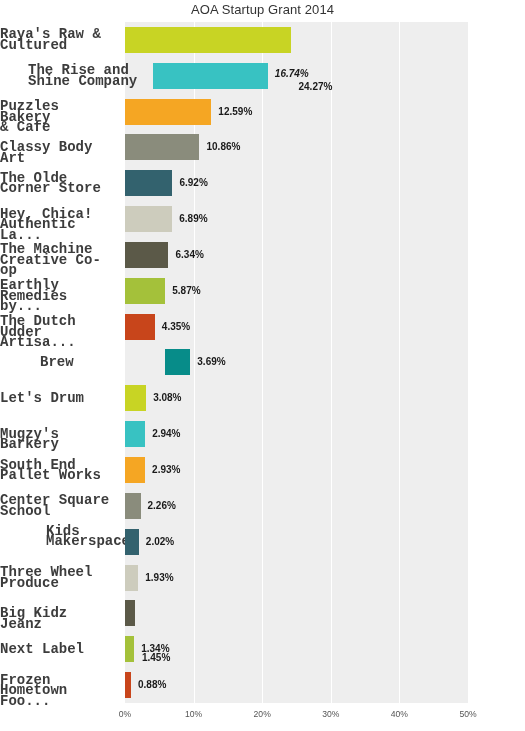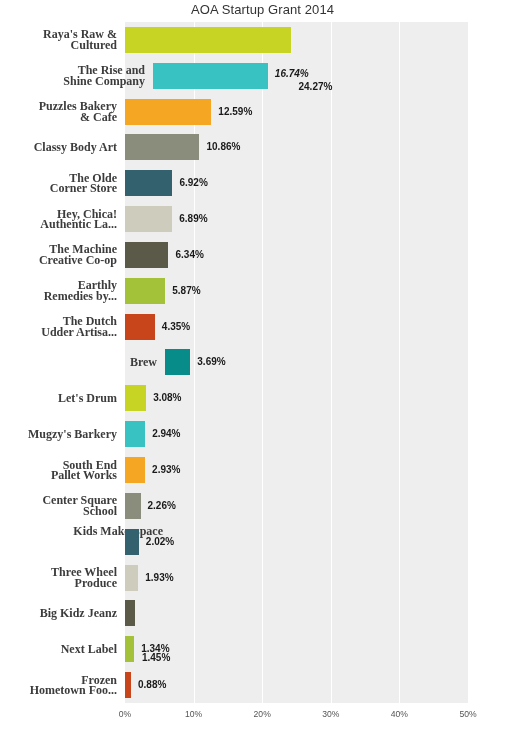--- a/index.html
+++ b/index.html
@@ -56,26 +56,26 @@
   .row {
     position: absolute;
     left: 0;
     width: 525px;
     height: 37.83px;
   }
   .cat-label {
     position: absolute;
     left: 0;
     width: 117px;
-    text-align: right;
-    font-size: 12px;
+    text-align: left;
+    font-size: 14px;
     font-weight: bold;
     color: #3c3c3c;
     line-height: 10.5px;
-    font-family: Liberation Serif, serif;
+    font-family: Liberation Mono, monospace;
   }
   .bar {
     position: absolute;
     left: 125px;
     border-radius: 0;
   }
   .bar-value {
     position: absolute;
     font-size: 10px;
     font-weight: bold;

